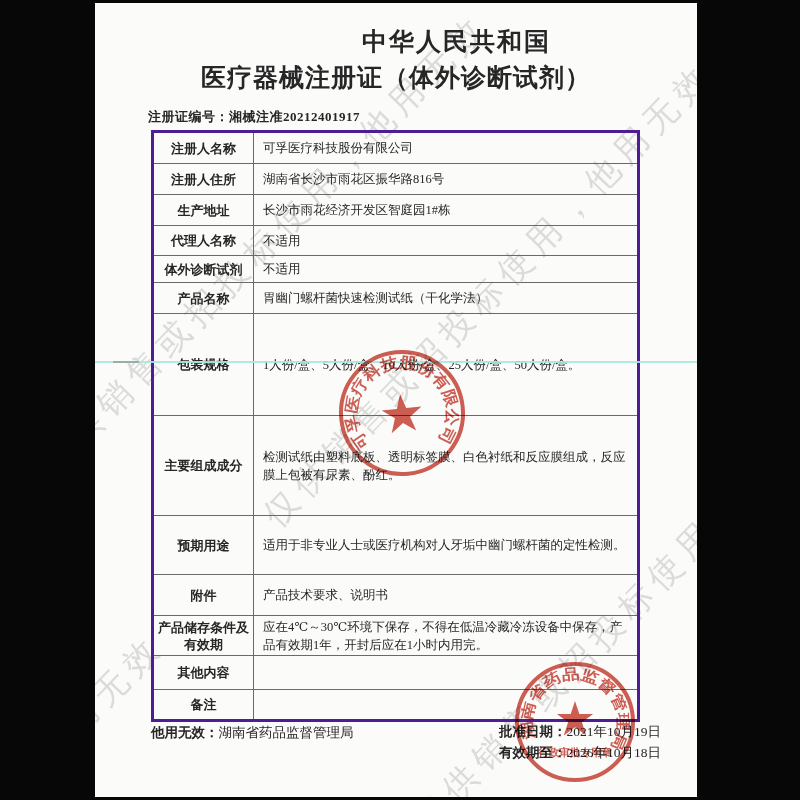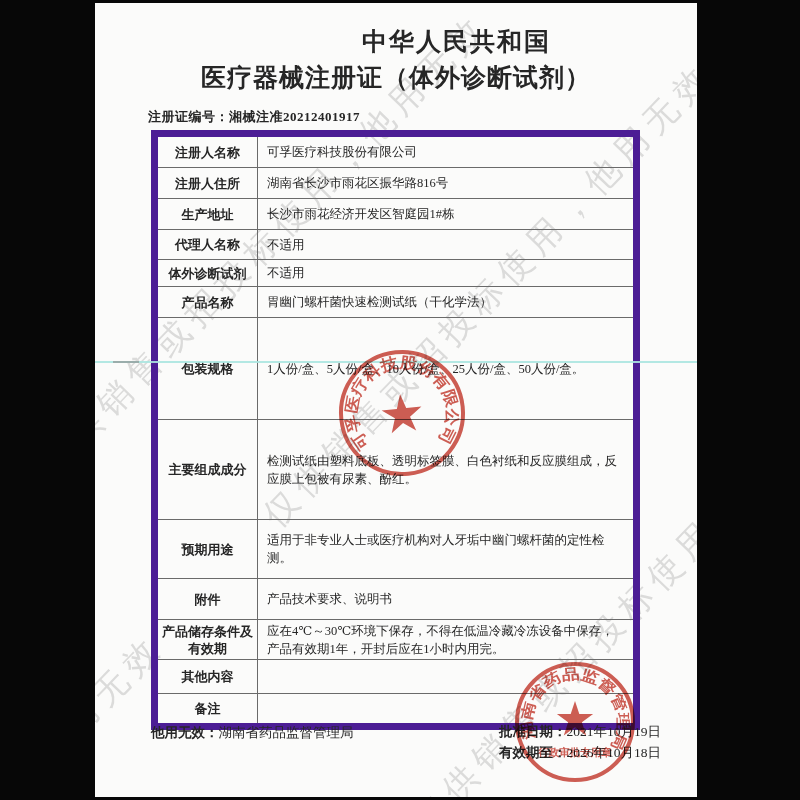--- a/index.html
+++ b/index.html
@@ -19,21 +19,21 @@
   
   .title1{position:absolute;left:0;top:22px;width:723px;text-align:center;
           font-size:25px;font-weight:bold;letter-spacing:2px;}
   .title2{position:absolute;left:0;top:58px;width:602px;text-align:center;
           font-size:25px;font-weight:bold;letter-spacing:1px;}
 
   .regno{position:absolute;left:53px;top:105px;font-size:13px;line-height:17px;}
   .regno b{letter-spacing:.5px;}
 
   
-  .ctable{position:absolute;left:56px;top:127px;width:489px;border:7px solid #4c1d95;box-sizing:border-box;}
+  .ctable{position:absolute;left:56px;top:127px;width:489px;border:3px solid #4c1d95;box-sizing:border-box;}
   .trow{display:flex;border-bottom:1px solid #6a6a6a;box-sizing:border-box;}
   .trow:last-child{border-bottom:none;}
   .tlabel{width:100px;min-width:100px;border-right:1px solid #6a6a6a;box-sizing:border-box;
           display:flex;align-items:center;justify-content:center;text-align:center;
           font-weight:bold;font-size:13px;line-height:17px;padding:2px 3px;}
   .tvalue{flex:1;display:flex;align-items:center;font-size:12.5px;line-height:18px;
           padding:2px 9px;box-sizing:border-box;}
   .rh0{height:31px;} .rh1{height:31px;} .rh2{height:31px;} .rh3{height:30px;}
   .rh4{height:27px;} .rh5{height:31px;} .rh6{height:102px;} .rh7{height:100px;}
   .rh8{height:59px;} .rh9{height:41px;justify-content:flex-end;} .rh10{height:40px;} .rh11{height:34px;} .rh12{height:29px;}

